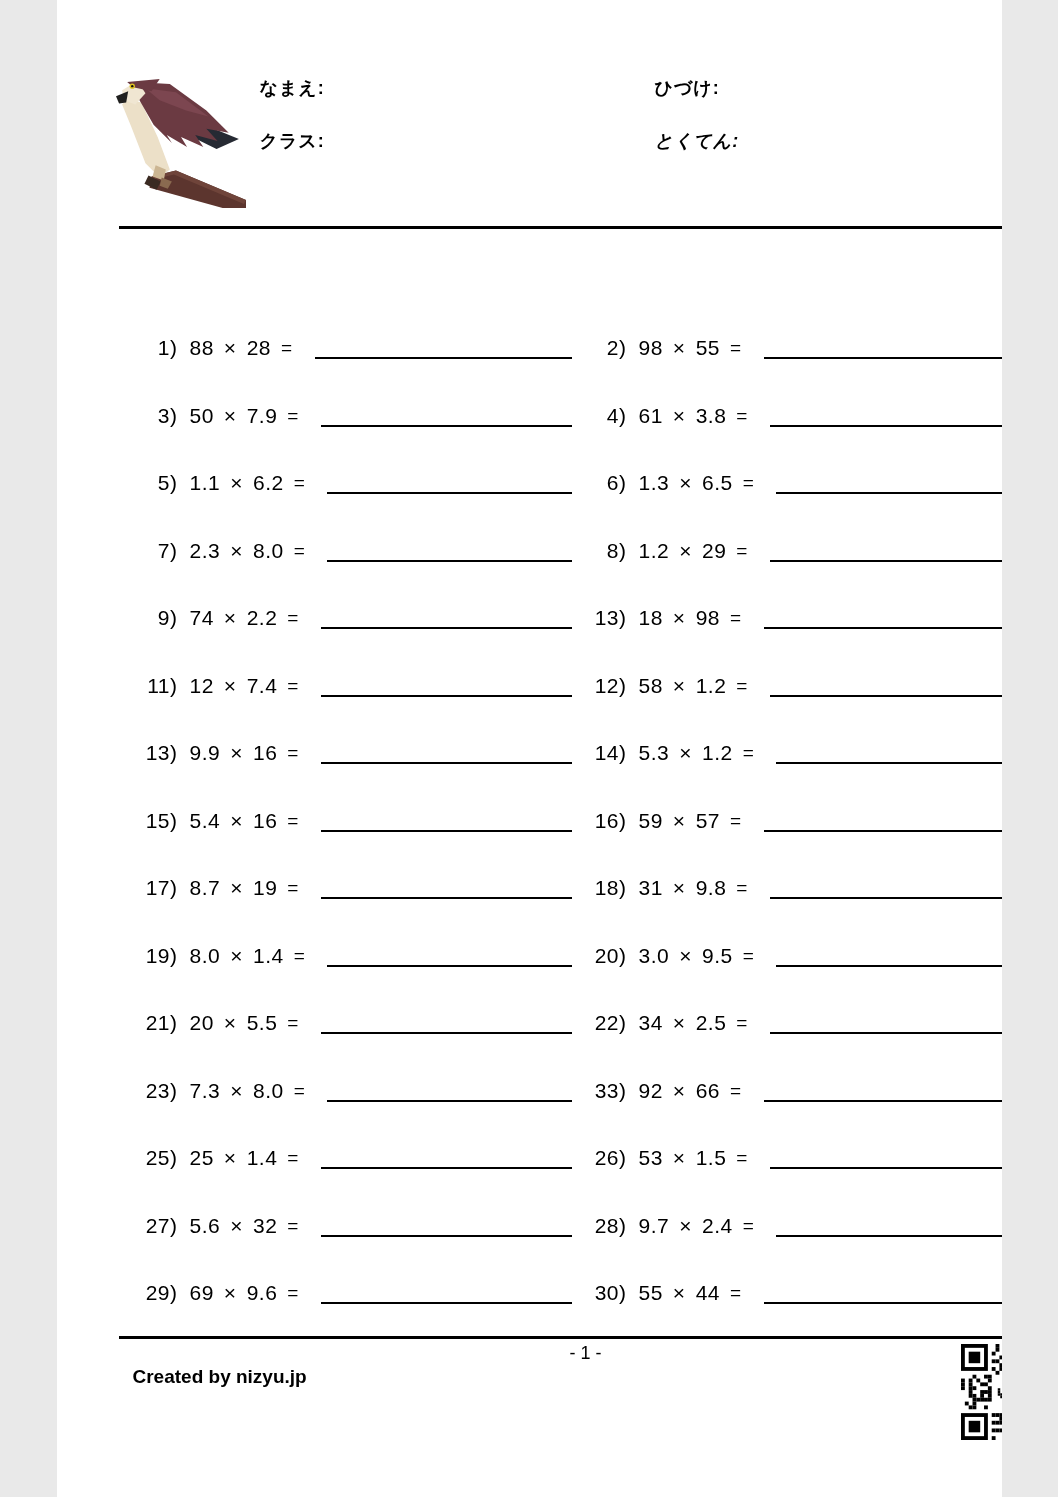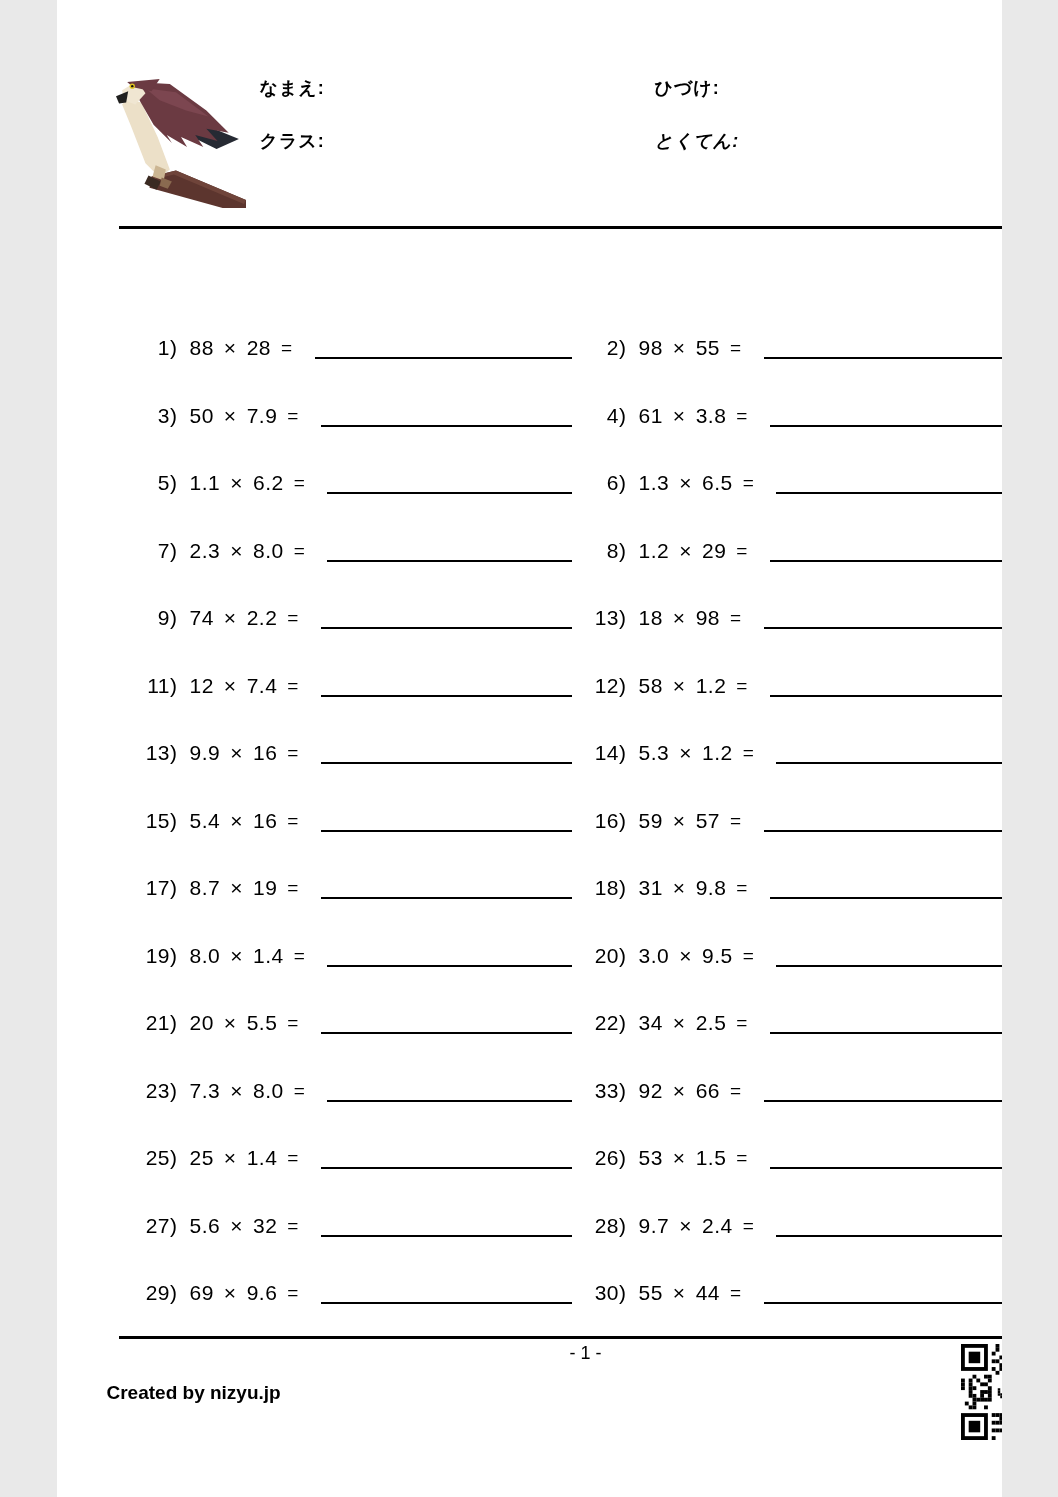--- a/index.html
+++ b/index.html
@@ -25,21 +25,21 @@
     display:grid;grid-template-columns:438px 437px;column-gap:11px;
   }
   .problem{display:flex;align-items:flex-start;height:61.5px;padding-top:6px;
     font-size:21px;line-height:24px;letter-spacing:0.5px;white-space:nowrap;}
   .idx{display:inline-block;width:44px;text-align:right;margin-right:12px;flex:0 0 auto;}
   .op{margin:0 10px;}
   .eq{margin-left:10px;font-size:19px;}
   .ansline{flex:1 1 auto;margin-left:12px;height:21px;border-bottom:2px solid #000;}
   
   .page-num{position:absolute;left:0;top:1343px;width:1058px;text-align:center;font-size:18px;}
-  .credit{position:absolute;left:50px;top:1366px;font-size:19px;font-weight:700;margin-top:16px;}
+  .credit{position:absolute;left:76px;top:1366px;font-size:19px;font-weight:700;}
   .qr{position:absolute;left:904px;top:1344px;width:96px;height:96px;}
 </style>
 </head>
 <body>
 
 <div class="page">
 
   <svg class="bird" viewBox="0 0 130 130" aria-hidden="true">
 
     <polygon points="36,99 60,93 129,122 129,130 106,130 34,110" fill="#5c352e"></polygon>

